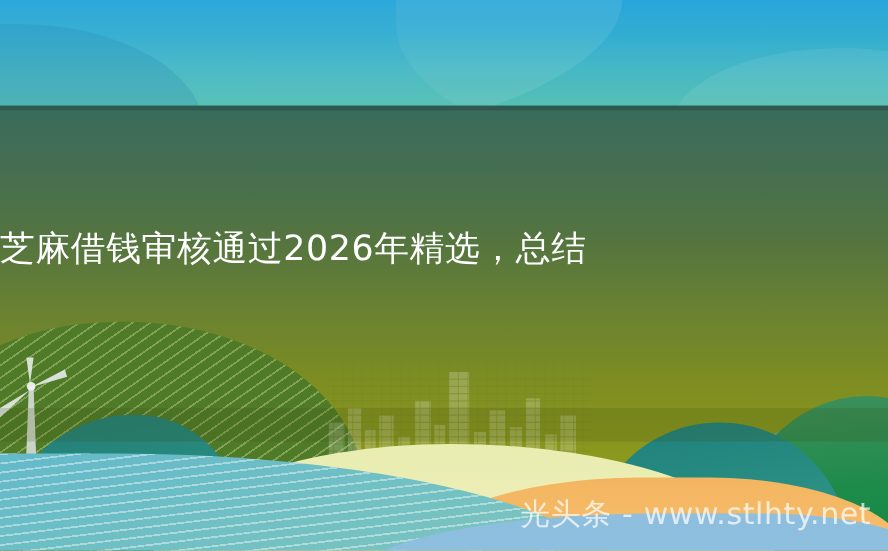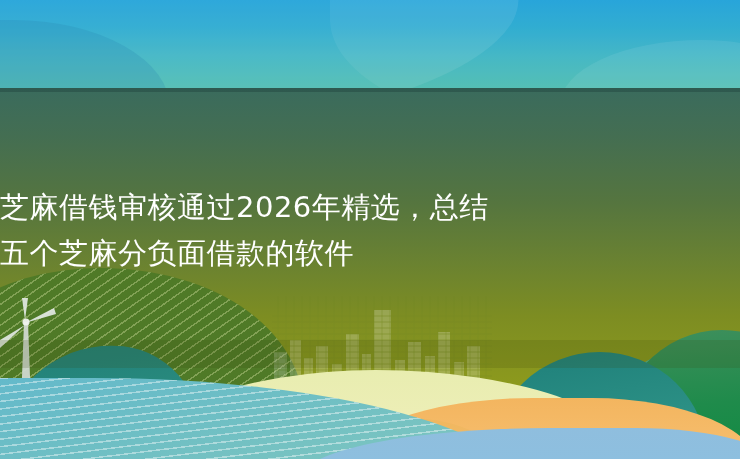--- a/index.html
+++ b/index.html
@@ -301,17 +301,17 @@
   <div class="water">
     <div class="water-lines"></div>
   </div>
   <div class="water-blue"></div>
 
   <div class="band-top"></div>
   <div class="band-mid"></div>
 
   <div class="title">
     <span class="title-line">芝麻借钱审核通过2026年精选，总结</span>
-    <span class="title-line">五个芝麻分负面借款的软件</span>
-  </div>
-
+  </div>
+
+  <div class="watermark">光头条 - www.stlhty.net</div>
 
 </div>
 
 </body></html>

